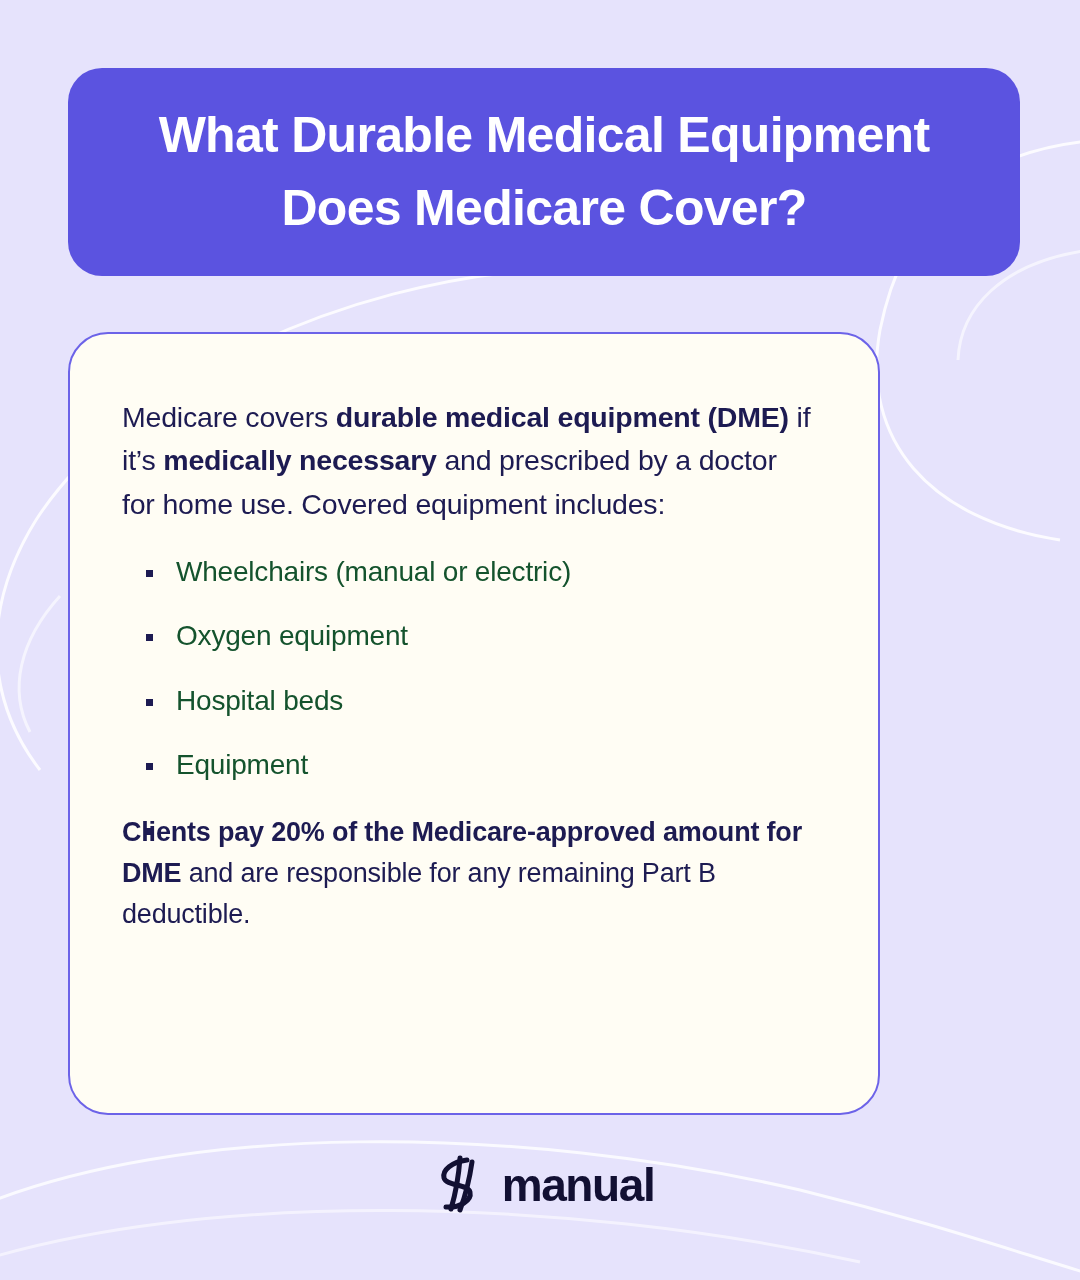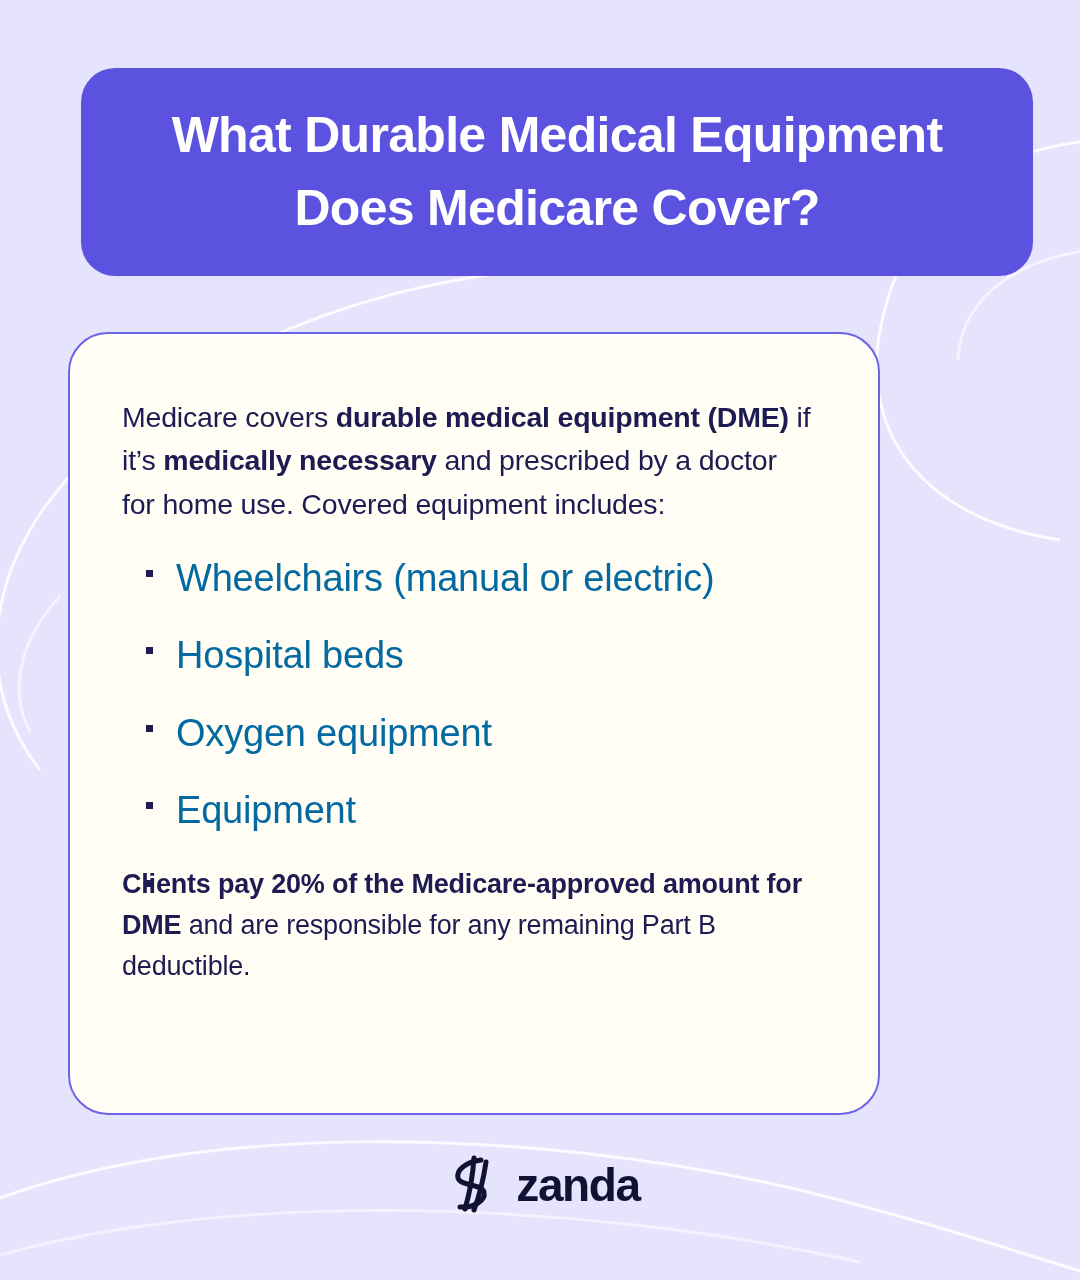--- a/index.html
+++ b/index.html
@@ -40,21 +40,20 @@
     position: absolute;
     left: 68px;
     top: 68px;
     width: 952px;
     height: 208px;
     background: #5B53E0;
     border-radius: 34px;
     display: flex;
     align-items: center;
     justify-content: center;
-    margin-left: 13px;
   }
 
   .title-text {
     color: #FFFFFF;
     font-size: 50px;
     line-height: 1.46;
     font-weight: bold;
     text-align: center;
     letter-spacing: -0.7px;
     padding: 0 40px;
@@ -84,23 +83,23 @@
   .intro b { font-weight: bold; }
 
   .bullet-list {
     margin: 28px 0 0 0;
     padding: 0;
     list-style: none;
   }
 
   .bullet-list li {
     position: relative;
-    font-size: 38px;
+    font-size: 28px;
     line-height: 1.3;
-    color: #0369a1;
+    color: #14532d;
     padding-left: 54px;
     margin-bottom: 28px;
     letter-spacing: -0.2px;
   }
 
   .bullet-list li .dot {
     position: absolute;
     left: 24px;
     top: 16px;
     width: 7px;
@@ -170,25 +169,25 @@
       <span>Medicare covers </span><b>durable medical equipment (DME)</b><span> if it’s </span><b>medically necessary</b><span> and prescribed by a doctor for home use. Covered equipment includes:</span>
     </p>
 
     <ul class="bullet-list">
       <li>
         <span class="dot"></span>
         <span>Wheelchairs (manual or electric)</span>
       </li>
       <li>
         <span class="dot"></span>
+        <span>Oxygen equipment</span>
+      </li>
+      <li>
+        <span class="dot"></span>
         <span>Hospital beds</span>
-      </li>
-      <li>
-        <span class="dot"></span>
-        <span>Oxygen equipment</span>
       </li>
       <li>
         <span class="dot"></span>
         <span>Equipment</span>
       </li>
       <li>
         <span class="dot"></span>
       </li>
     </ul>
 
@@ -197,16 +196,16 @@
     </p>
 
   </div>
 
   <div class="footer">
     <svg class="logo-mark" viewBox="0 0 62 62" fill="none" xmlns="http://www.w3.org/2000/svg" aria-hidden="true">
       <path d="M41 8 C26 10 16 18 18 26 C20 34 42 32 44 40 C46 49 33 56 20 55" stroke="#121033" stroke-width="5" stroke-linecap="round" fill="none"></path>
       <path d="M34 6 C33 20 30 40 25 57" stroke="#121033" stroke-width="5" stroke-linecap="round" fill="none"></path>
       <path d="M46 10 C44 24 40 42 34 58" stroke="#121033" stroke-width="5" stroke-linecap="round" fill="none"></path>
     </svg>
-    <span class="logo-word">zanda</span>
+    <span class="logo-word">manual</span>
   </div>
 
 </div>
 
 </body></html>

